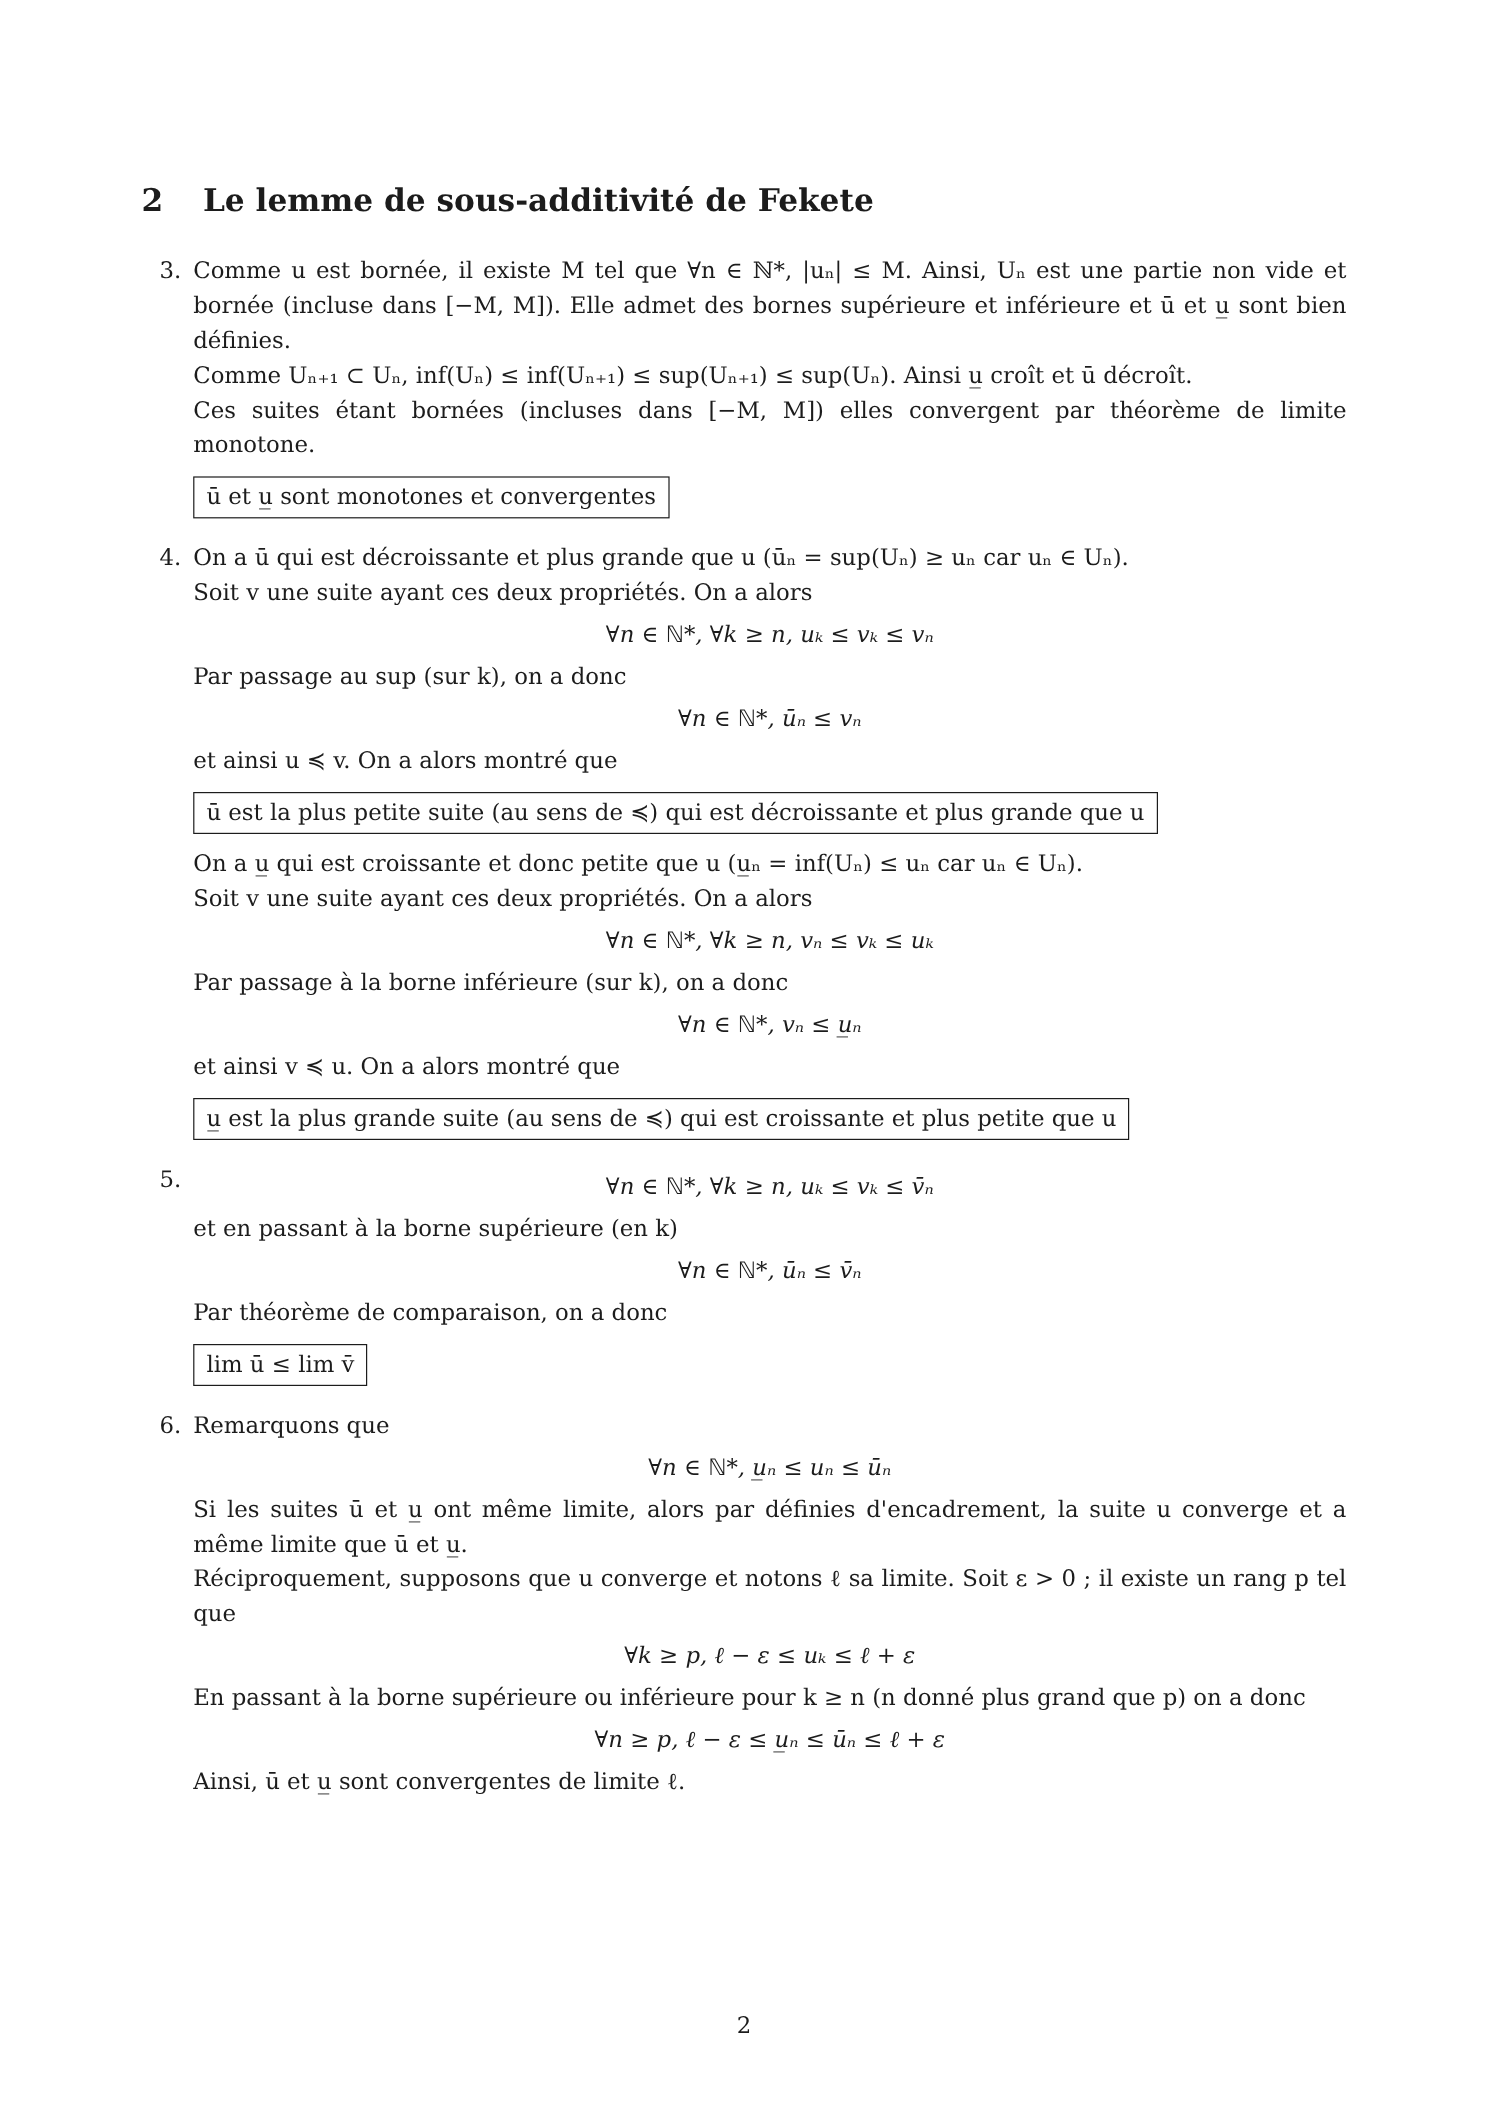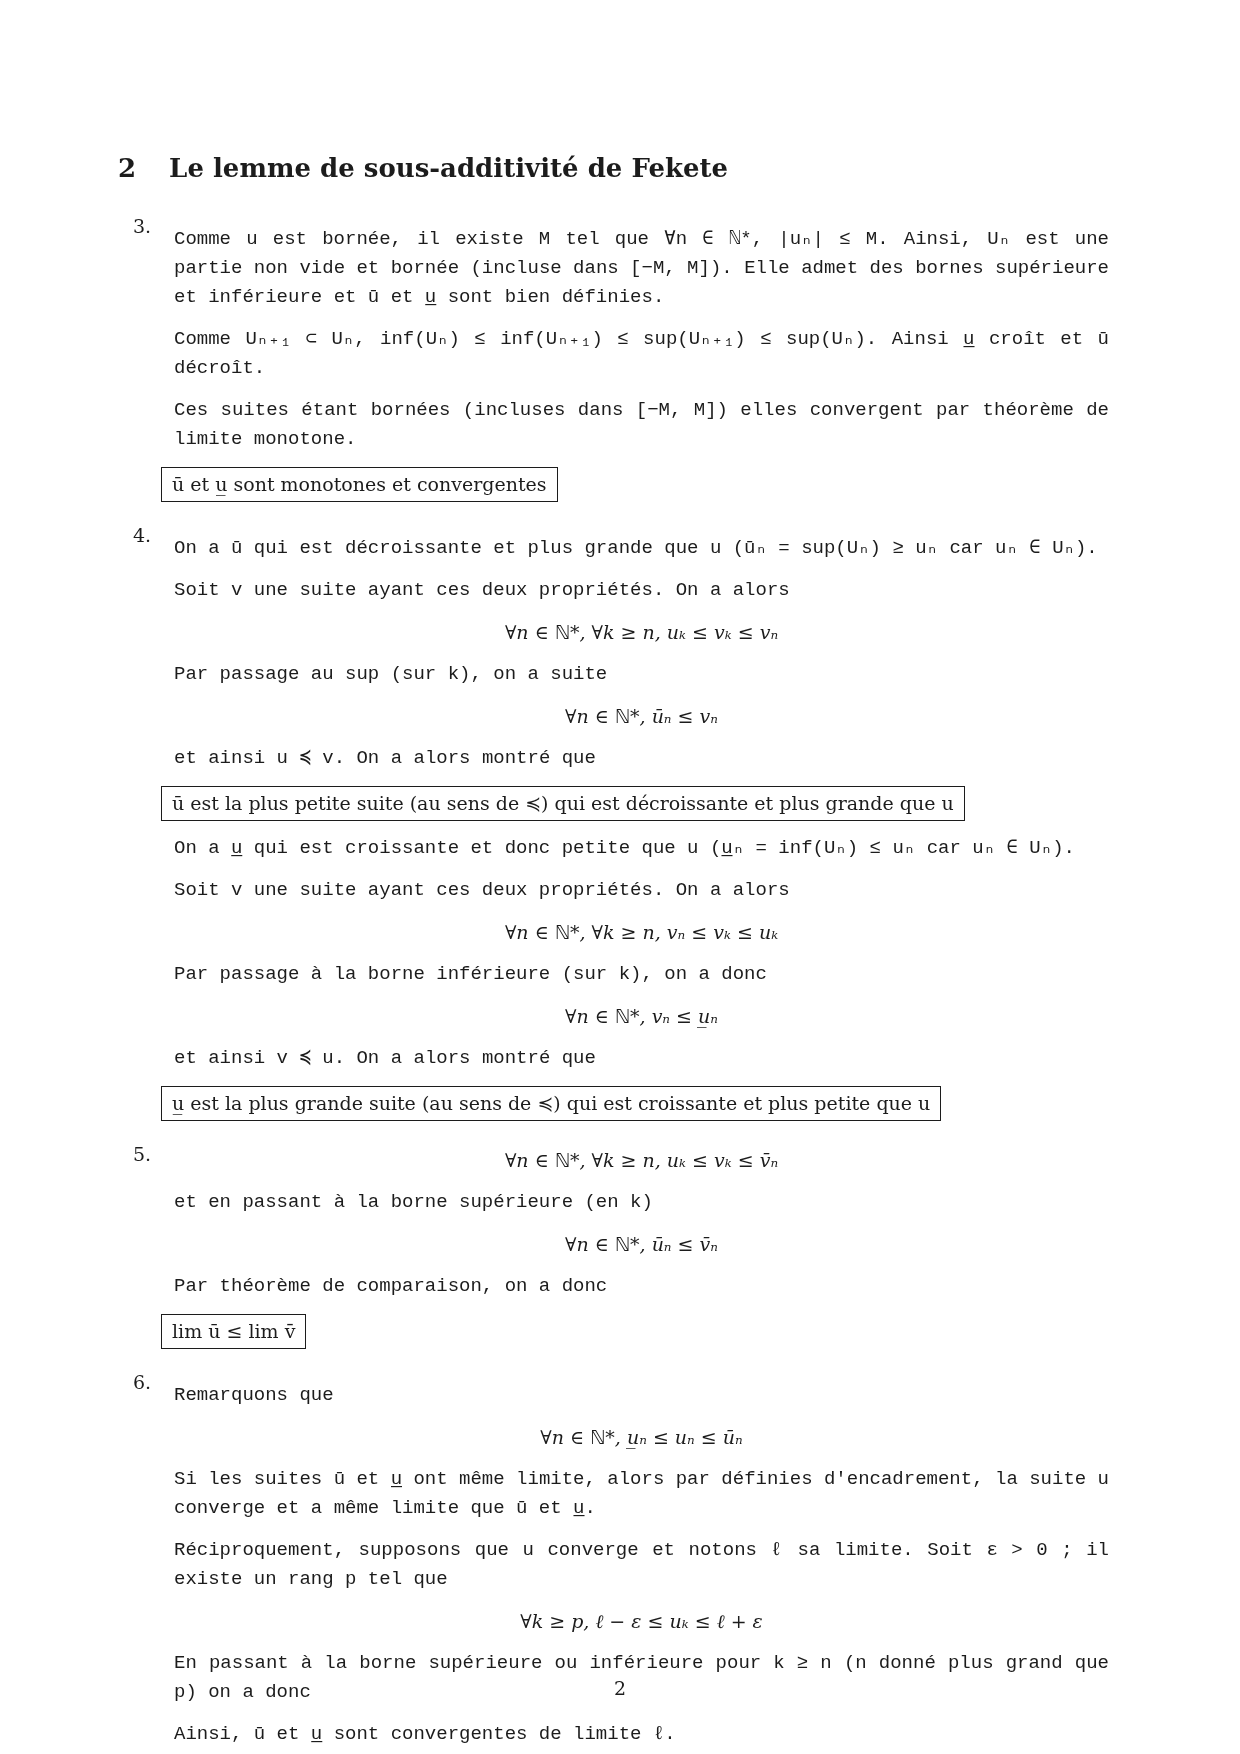--- a/index.html
+++ b/index.html
@@ -22,21 +22,21 @@
     font-size: 26px;
     line-height: 32px;
     margin: 0 0 28px 0;
   }
   .hnum { margin-right: 33px; }
 
   .item { display: flex; margin: 0 0 8px 15px; }
   .inum { flex: 0 0 28px; width: 28px; line-height: 29px; }
   .ibody { flex: 1; min-width: 0; }
 
-  .para { margin: 13px; text-align: justify; line-height: 29px; font-family: Liberation Mono, monospace; }
+  .para { margin: 0; text-align: justify; line-height: 29px; }
 
   .eq {
     text-align: center;
     line-height: 29px;
     margin: 6px 0;
     font-style: italic;
   }
 
   .boxrow { text-align: left; margin: 11px 0; }
   .resultbox {
@@ -76,21 +76,21 @@
       </div>
     </div>
   </div>
 
   <div class="item">
     <div class="inum">4.</div>
     <div class="ibody">
       <p class="para">On a ū qui est décroissante et plus grande que u (ūₙ = sup(Uₙ) ≥ uₙ car uₙ ∈ Uₙ).</p>
       <p class="para">Soit v une suite ayant ces deux propriétés. On a alors</p>
       <div class="eq">∀n ∈ ℕ*, ∀k ≥ n, uₖ ≤ vₖ ≤ vₙ</div>
-      <p class="para">Par passage au sup (sur k), on a suite</p>
+      <p class="para">Par passage au sup (sur k), on a donc</p>
       <div class="eq">∀n ∈ ℕ*, ūₙ ≤ vₙ</div>
       <p class="para">et ainsi u ≼ v. On a alors montré que</p>
       <div class="boxrow">
         <span class="resultbox">ū est la plus petite suite (au sens de ≼) qui est décroissante et plus grande que u</span>
       </div>
       <p class="para">On a u̲ qui est croissante et donc petite que u (u̲ₙ = inf(Uₙ) ≤ uₙ car uₙ ∈ Uₙ).</p>
       <p class="para">Soit v une suite ayant ces deux propriétés. On a alors</p>
       <div class="eq">∀n ∈ ℕ*, ∀k ≥ n, vₙ ≤ vₖ ≤ uₖ</div>
       <p class="para">Par passage à la borne inférieure (sur k), on a donc</p>
       <div class="eq">∀n ∈ ℕ*, vₙ ≤ u̲ₙ</div>
@@ -116,19 +116,20 @@
 
   <div class="item">
     <div class="inum">6.</div>
     <div class="ibody">
       <p class="para">Remarquons que</p>
       <div class="eq">∀n ∈ ℕ*, u̲ₙ ≤ uₙ ≤ ūₙ</div>
       <p class="para">Si les suites ū et u̲ ont même limite, alors par définies d'encadrement, la suite u converge et a même limite que ū et u̲.</p>
       <p class="para">Réciproquement, supposons que u converge et notons ℓ sa limite. Soit ε &gt; 0 ; il existe un rang p tel que</p>
       <div class="eq">∀k ≥ p, ℓ − ε ≤ uₖ ≤ ℓ + ε</div>
       <p class="para">En passant à la borne supérieure ou inférieure pour k ≥ n (n donné plus grand que p) on a donc</p>
+      <div class="eq">∀n ≥ p, ℓ − ε ≤ u̲ₙ ≤ ūₙ ≤ ℓ + ε</div>
       <p class="para">Ainsi, ū et u̲ sont convergentes de limite ℓ.</p>
     </div>
   </div>
 
 </div>
 
 <div class="pageno">2</div>
 
 </body></html>

